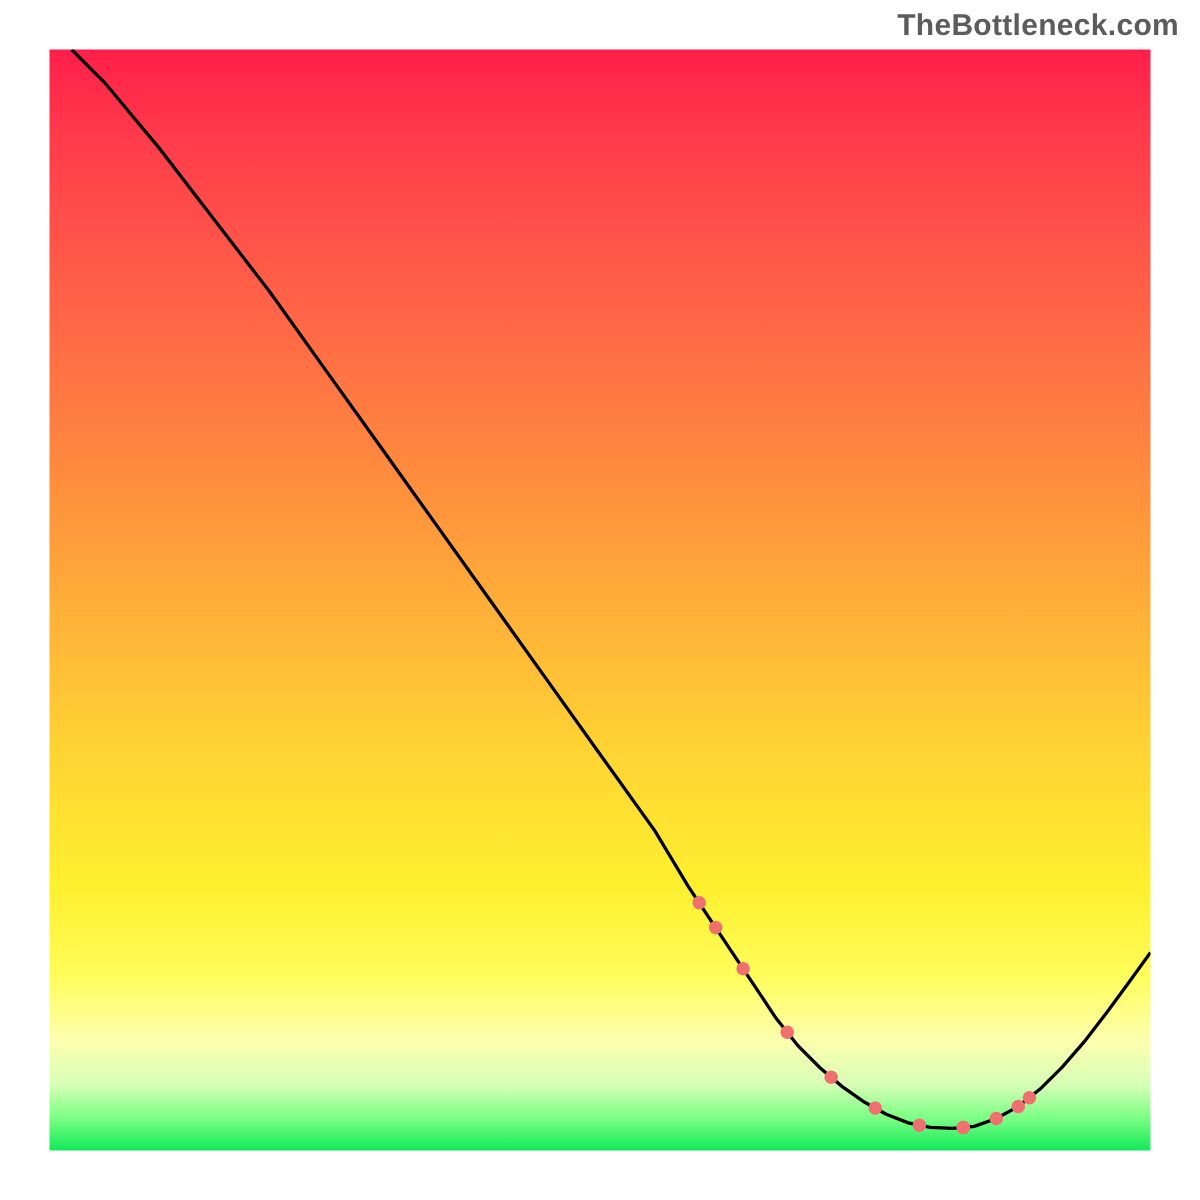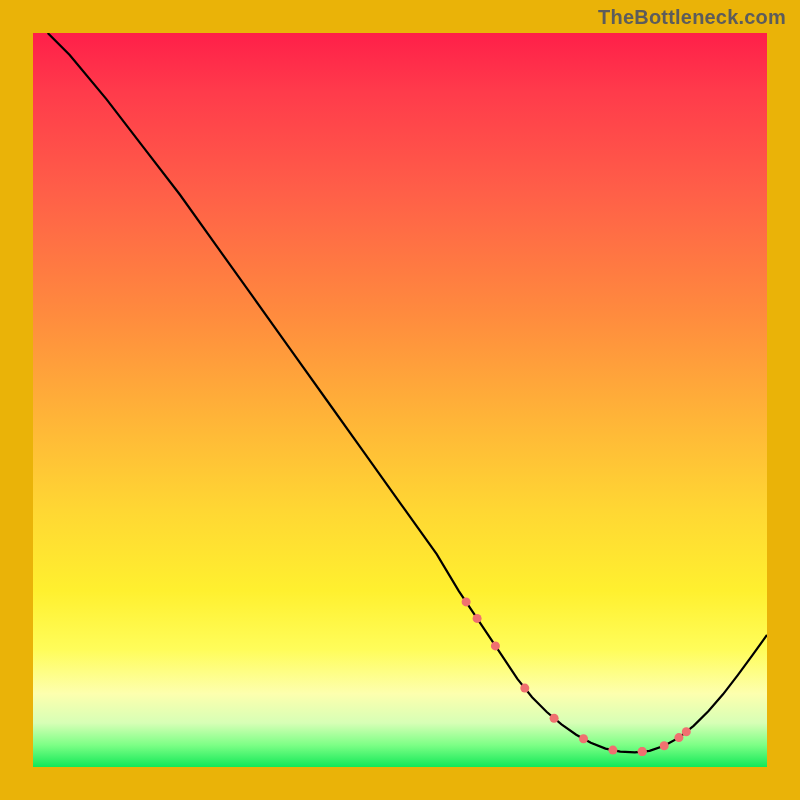--- a/index.html
+++ b/index.html
@@ -8,21 +8,21 @@
     width: 800px;
     height: 800px;
     background: #000;
     overflow: hidden;
     font-family: Arial, Helvetica, sans-serif;
   }
   .frame {
     position: relative;
     width: 800px;
     height: 800px;
-    background: #eab308;
+    background: #ffffff;
   }
   .watermark {
     position: absolute;
     top: 6px;
     right: 14px;
     color: #5c5c5c;
     font-size: 20px;
     font-weight: 600;
     letter-spacing: 0.2px;
     user-select: none;

